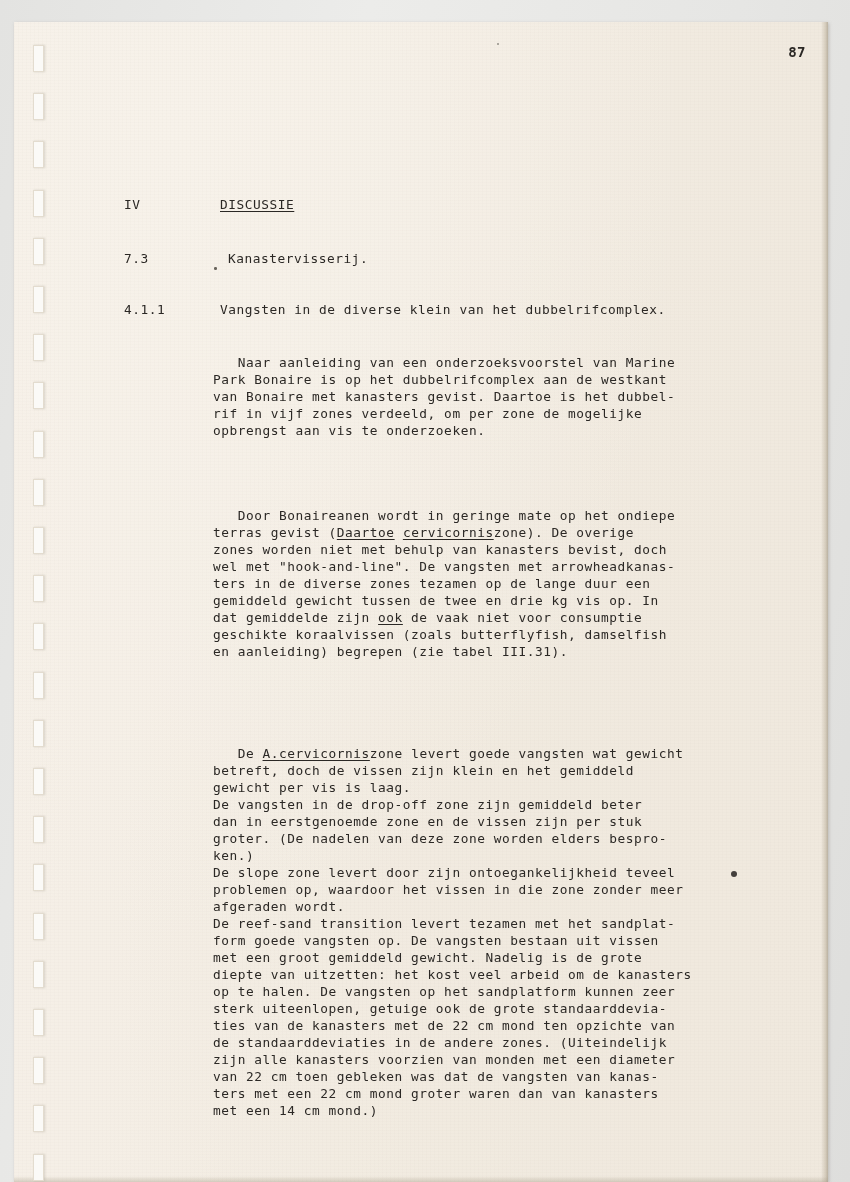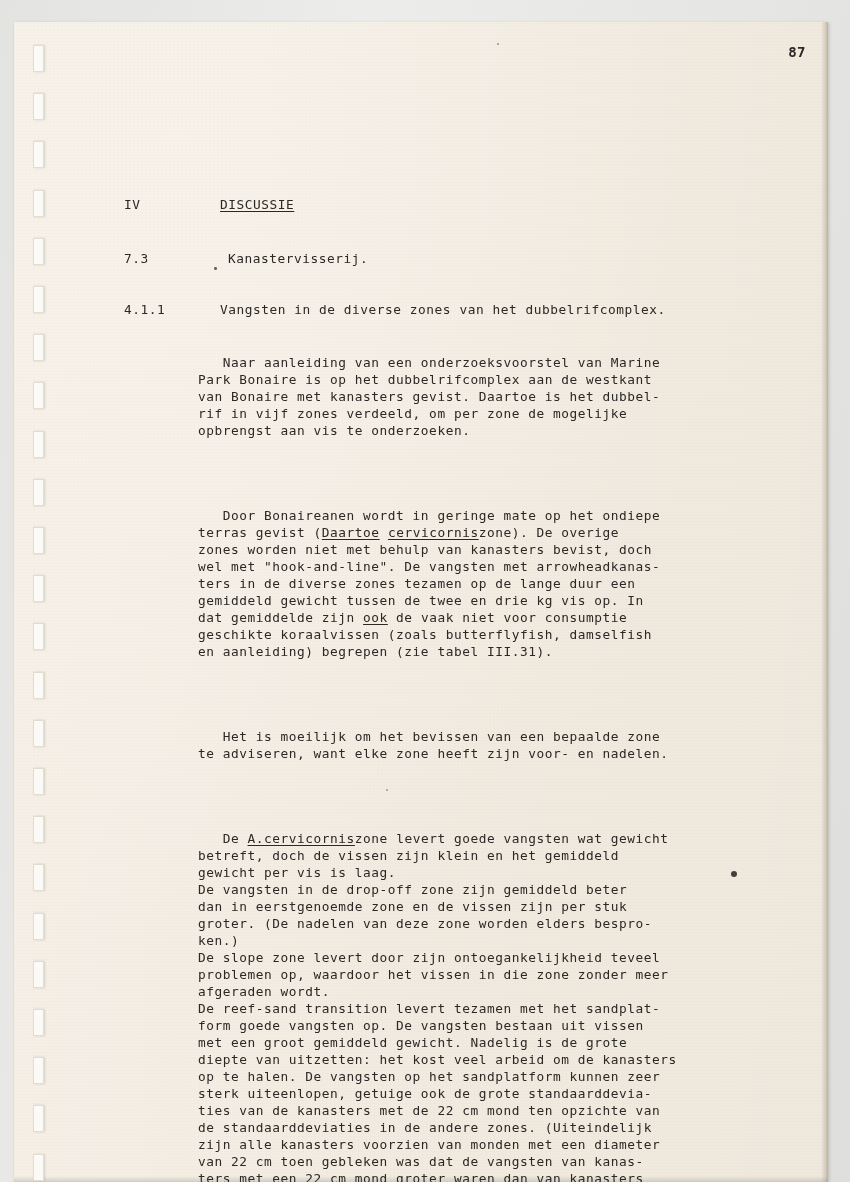--- a/index.html
+++ b/index.html
@@ -102,21 +102,21 @@
     font-weight: 600;
     margin-top: 12px;
   }
 
   .num-col { left: 82px; margin-left: 28px; }
   .head-col { left: 206px; }
 
   .u { text-decoration: underline; text-underline-offset: 2px; }
 
   #body-block { left: 182px; top: 281px; }
-  .para { margin: 0 0 17px 2px; white-space: pre; }
+  .para { margin: 0 0 17px 17px; white-space: pre; }
   .para:last-child { margin-bottom: 0; }
 
   
   .speck { position: absolute; background: #3a352e; border-radius: 50%; }
   #speck-1 { left: 200px; top: 245px; width: 2.5px; height: 2.5px; opacity: .75; }
   #speck-2 { left: 483px; top: 21px;  width: 2px;   height: 2px;   opacity: .5; }
   #speck-3 { left: 372px; top: 767px; width: 2px;   height: 2px;   opacity: .45; }
   #blot {
     position: absolute; left: 717px; top: 849px;
     width: 6px; height: 6px; border-radius: 50%;
@@ -167,43 +167,41 @@
       
       <div class="abs num-col" style="top:174px;">IV</div>
       <div class="abs head-col u" style="top:174px;text-align:right;">DISCUSSIE</div>
 
       
       <div class="abs num-col" style="top:228px;">7.3</div>
       <div class="abs" style="left:214px; top:228px;">Kanastervisserij.</div>
 
       
       <div class="abs num-col" style="top:279px;">4.1.1</div>
-      <div class="abs head-col" style="top:279px;">Vangsten in de diverse zones van het dubbelrifcomplex.</div>
+      <div class="abs head-col" style="top:279px;">Vangsten in de diverse klein van het dubbelrifcomplex.</div>
 
       
       <div class="abs" id="body-block">
 
         <p class="para">   Naar aanleiding van een onderzoeksvoorstel van Marine
 Park Bonaire is op het dubbelrifcomplex aan de westkant
 van Bonaire met kanasters gevist. Daartoe is het dubbel-
 rif in vijf zones verdeeld, om per zone de mogelijke
 opbrengst aan vis te onderzoeken.</p>
 
         <p class="para"><span>   Door Bonaireanen wordt in geringe mate op het ondiepe
 terras gevist (</span><span class="u">Daartoe</span><span> </span><span class="u">cervicornis</span><span>zone). De overige
 zones worden niet met behulp van kanasters bevist, doch
 wel met "hook-and-line". De vangsten met arrowheadkanas-
 ters in de diverse zones tezamen op de lange duur een
 gemiddeld gewicht tussen de twee en drie kg vis op. In
 dat gemiddelde zijn </span><span class="u">ook</span><span> de vaak niet voor consumptie
 geschikte koraalvissen (zoals butterflyfish, damselfish
 en aanleiding) begrepen (zie tabel III.31).</span></p>
 
-        <p class="para">   Het is moeilijk om het bevissen van een bepaalde zone
-te adviseren, want elke zone heeft zijn voor- en nadelen.</p>
 
         <p class="para"><span>   De </span><span class="u">A.</span><span class="u">cervicornis</span><span>zone levert goede vangsten wat gewicht
 betreft, doch de vissen zijn klein en het gemiddeld
 gewicht per vis is laag.
 De vangsten in de drop-off zone zijn gemiddeld beter
 dan in eerstgenoemde zone en de vissen zijn per stuk
 groter. (De nadelen van deze zone worden elders bespro-
 ken.)
 De slope zone levert door zijn ontoegankelijkheid teveel
 problemen op, waardoor het vissen in die zone zonder meer

